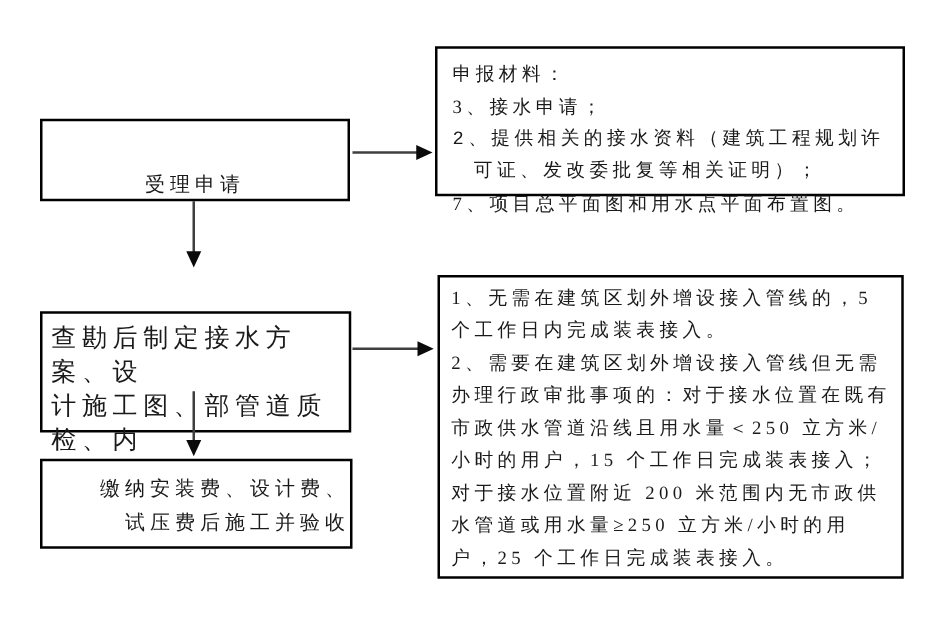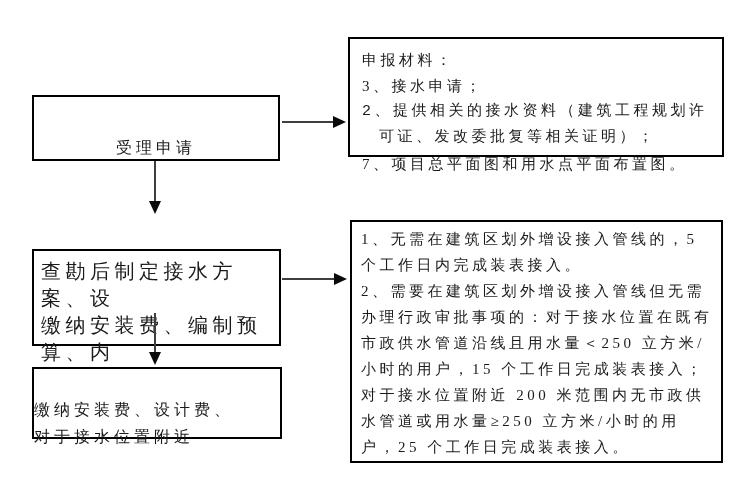--- a/index.html
+++ b/index.html
@@ -30,23 +30,23 @@
     display:flex;align-items:flex-end;justify-content:center;
     font-size:16px;letter-spacing:4px;
   }
   #box-survey{
     left:32px;top:215px;width:249px;height:97px;
     padding:7px 4px 0 7px;
     font-size:20px;letter-spacing:4.5px;line-height:27px;margin-top:34px;
   }
   #box-payment{
     left:32px;top:367px;width:250px;height:72px;
-    padding-top:27px;
+    padding-top:9px;
     font-size:16px;letter-spacing:4px;line-height:27px;
-    text-align:left;
+    text-align:right;
   }
   
   #box-materials{
     left:348px;top:37px;width:376px;height:120px;
     padding:8px 10px 0 12px;
     font-size:15px;letter-spacing:3.5px;line-height:26px;
   }
   #box-timeline{
     left:350px;top:220px;width:373px;height:243px;
     padding:4px 8px 0 9px;
@@ -74,27 +74,27 @@
 <body>
 
 <div id="canvas">
 
   <div class="box" id="box-accept">
     <span>受理申请</span>
   </div>
 
   <div class="box" id="box-survey">
     <div>查勘后制定接水方案、设</div>
-    <div>缴纳安装费、编制预算、内</div>
+    <div>计施工图、部管道质检、内</div>
     <div>部管道质检、签订合同</div>
   </div>
 
   <div class="box" id="box-payment">
     <div>缴纳安装费、设计费、</div>
-    <div>对于接水位置附近</div>
+    <div>试压费后施工并验收</div>
   </div>
 
   <div class="box" id="box-materials">
     <div>申报材料：</div>
     <div>3、接水申请；</div>
     <div class="hang">2、提供相关的接水资料（建筑工程规划许可证、发改委批复等相关证明）；</div>
     <div>7、项目总平面图和用水点平面布置图。</div>
   </div>
 
   <div class="box" id="box-timeline">

